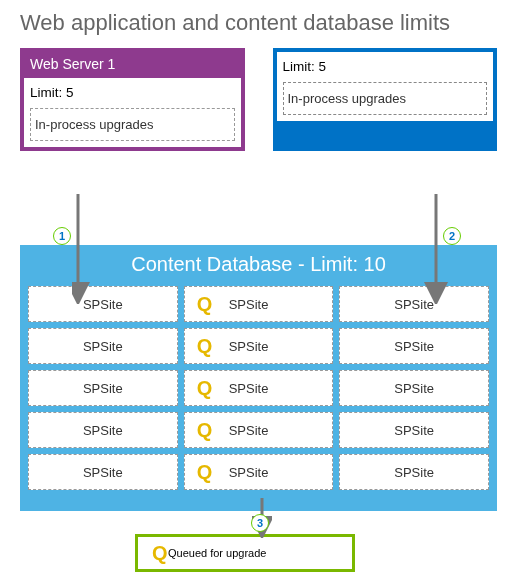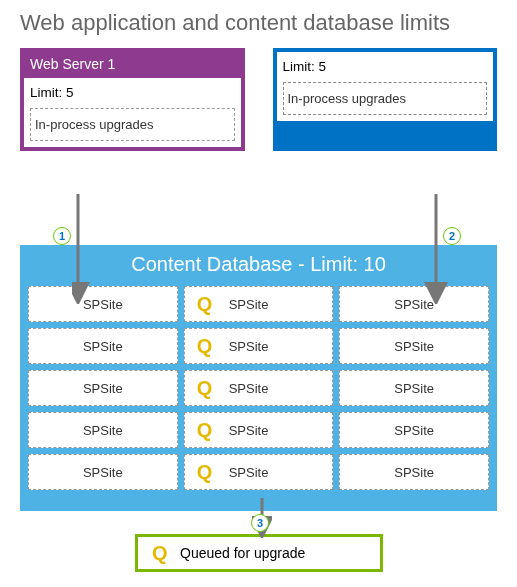--- a/index.html
+++ b/index.html
@@ -19,21 +19,21 @@
 .s2{left:443px;top:227px}
 .s3{left:251px;top:514px}
 .arrow{position:absolute;z-index:3}
 .arrow svg{display:block}
 .db{position:absolute;left:20px;top:245px;width:477px;background:#4eb3e4;padding:0 8px 21px}
 .db-hdr{color:#fff;font-size:20px;font-weight:300;text-align:center;padding:8px 0 10px}
 .grid{display:grid;grid-template-columns:repeat(3,1fr);gap:6px}
 .cell{background:#fff;border:1.5px dashed #999;height:36px;display:flex;align-items:center;justify-content:center;font-size:13px;color:#333;position:relative}
 .cell.q{justify-content:flex-start;padding-left:44px}
 .cell.q::before{content:"Q";position:absolute;left:12px;color:#e6b800;font-weight:700;font-size:20px}
-.legend{position:absolute;left:135px;top:534px;width:248px;height:38px;border:3px solid #7ab800;background:#fff;display:flex;align-items:center;padding-left:42px;font-size:14px}
+.legend{position:absolute;left:135px;top:534px;width:220px;height:38px;border:3px solid #7ab800;background:#fff;display:flex;align-items:center;padding-left:30px;font-size:11px}
 .legend::before{content:"Q";position:absolute;left:14px;color:#e6b800;font-weight:700;font-size:20px}
 </style>
 </head>
 <body>
 
 <div class="title">Web application and content database limits</div>
 
 <div class="servers">
   <div class="srv p">
     <div class="srv-hdr">Web Server 1</div>

